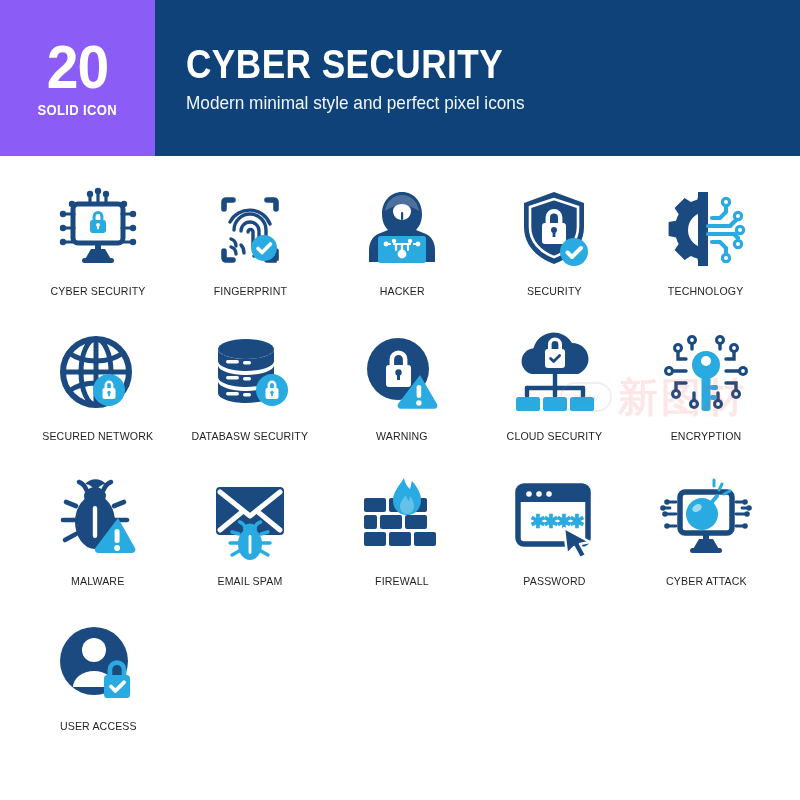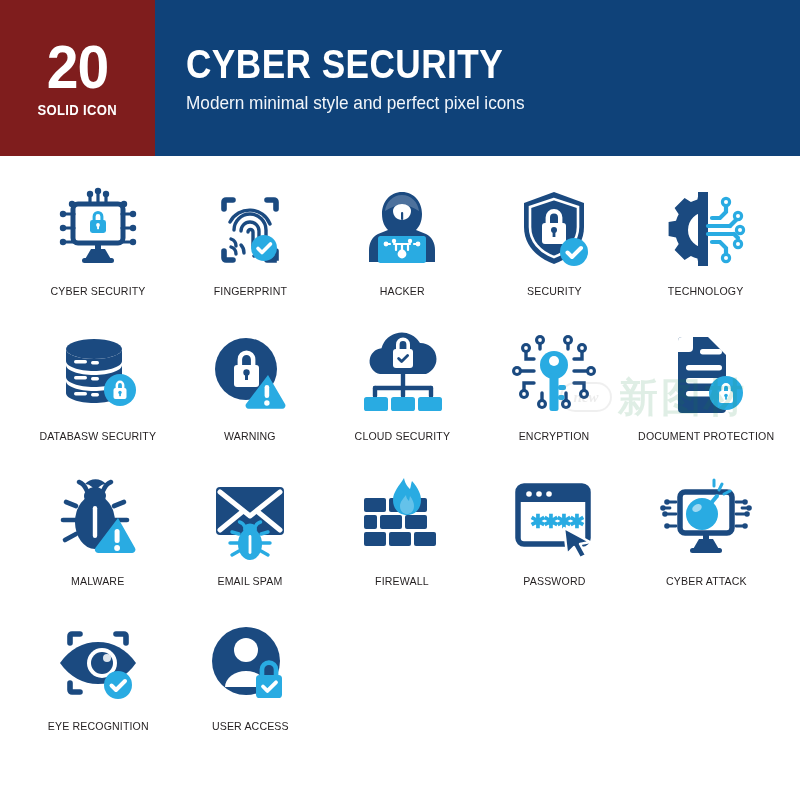--- a/index.html
+++ b/index.html
@@ -7,21 +7,21 @@
     width: 800px; height: 800px;
     background: #ffffff;
     font-family: "Liberation Sans", sans-serif;
     overflow: hidden;
   }
   #page { position: relative; width: 800px; height: 800px; background: #fff; }
 
   
   .header { position: absolute; left: 0; top: 0; width: 800px; height: 156px; display: flex; }
   .badge {
-    width: 155px; height: 156px; background: #7f1d1d;
+    width: 155px; height: 156px; background: #8b5cf6;
     display: flex; flex-direction: column; align-items: center; justify-content: center;
     color: #fff;
   }
   .badge-number {
     font-size: 62px; font-weight: bold; line-height: 0.95;
     letter-spacing: -1px; transform: scaleX(0.92); font-family: "Liberation Sans", sans-serif;
   }
   .badge-sub {
     font-size: 14.5px; font-weight: bold; letter-spacing: 0.4px;
     margin-top: 5px; transform: scaleX(0.9);
@@ -63,21 +63,21 @@
     opacity: 0.13; pointer-events: none; user-select: none;
   }
   .wm-badge {
     width: 52px; height: 30px; border-radius: 15px;
     border: 2.5px solid #8d8d8d; color: #6f6f6f;
     font-size: 15px; font-weight: bold; font-style: italic;
     display: flex; align-items: center; justify-content: center;
     font-family: "Liberation Serif", serif;
   }
   .wm-cjk {
-    font-size: 40px; font-weight: bold; color: #15803d; letter-spacing: 3px;
+    font-size: 40px; font-weight: bold; color: #ef4444; letter-spacing: 3px;
     font-family: "DejaVu Sans", sans-serif; line-height: 1;
   }
 </style>
 </head>
 <body>
 
 <div id="page">
 
   <div class="header">
     <div class="badge">
@@ -222,20 +222,42 @@
               <circle cx="84" cy="34" r="2"></circle>
             <circle cx="86" cy="48" r="2"></circle>
               <circle cx="84" cy="62" r="2"></circle>
               <circle cx="72" cy="76" r="2"></circle>
             </g>
         </svg>
       </div>
       <div class="cell-label">TECHNOLOGY</div>
     </div>
 
+    <div class="cell">
+      <div class="icon-box">
+        <svg viewBox="0 0 104 96">
+          <circle cx="50" cy="45" r="33" fill="none" stroke="#1B4A80" stroke-width="6"></circle>
+          <g fill="none" stroke="#1B4A80" stroke-width="5">
+            <path d="M50 12v66"></path>
+              <path d="M17 45h66"></path>
+            <ellipse cx="50" cy="45" rx="15" ry="33"></ellipse>
+            <path d="M23 26c7 5 17 8 27 8s20-3 27-8"></path>
+            <path d="M23 64c7-5 17-8 27-8s20 3 27 8"></path>
+          </g>
+          <circle cx="63" cy="63" r="16" fill="#29ABE2"></circle>
+          <g fill="#fff">
+            <rect x="56.5" y="61" width="13" height="11" rx="2"></rect>
+            <path d="M58.6 61v-3a4.4 4.4 0 0 1 8.8 0v3h-2.5v-3a1.9 1.9 0 0 0-3.8 0v3z"></path>
+          </g>
+          <circle cx="63" cy="65.5" r="1.7" fill="#29ABE2"></circle>
+            <rect x="62.2" y="66" width="1.7" height="3.2" fill="#29ABE2"></rect>
+        </svg>
+      </div>
+      <div class="cell-label">SECURED NETWORK</div>
+    </div>
 
     <div class="cell">
       <div class="icon-box">
         <svg viewBox="0 0 104 96">
           <g fill="#1B4A80">
             <ellipse cx="48" cy="22" rx="28" ry="10"></ellipse>
             <path d="M20 22v12c0 5.5 12.5 10 28 10s28-4.5 28-10V22c0 5.5-12.5 10-28 10S20 27.5 20 22z"></path>
             <path d="M20 38v12c0 5.5 12.5 10 28 10s28-4.5 28-10V38c0 5.5-12.5 10-28 10S20 43.5 20 38z"></path>
             <path d="M20 54v12c0 5.5 12.5 10 28 10s28-4.5 28-10V54c0 5.5-12.5 10-28 10S20 59.5 20 54z"></path>
           </g>
@@ -343,42 +365,20 @@
             <rect x="47.5" y="46" width="9" height="38" rx="2.5"></rect>
             <rect x="56" y="58" width="8" height="5" rx="2"></rect>
             <rect x="56" y="68" width="6.5" height="5" rx="2"></rect>
           </g>
           <circle cx="52" cy="34" r="5" fill="#fff"></circle>
         </svg>
       </div>
       <div class="cell-label">ENCRYPTION</div>
     </div>
 
-    <div class="cell">
-      <div class="icon-box">
-        <svg viewBox="0 0 104 96">
-          <path d="M28 10h26l18 18v54a4 4 0 0 1-4 4H28a4 4 0 0 1-4-4V14a4 4 0 0 1 4-4z" fill="#1B4A80"></path>
-          <path d="M28 10h11v11a4 4 0 0 1-4 4H24V14a4 4 0 0 1 4-4z" fill="#fff"></path>
-          <g fill="#fff">
-            <rect x="46" y="22" width="22" height="5.5" rx="2.7"></rect>
-            <rect x="32" y="38" width="36" height="5.5" rx="2.7"></rect>
-            <rect x="32" y="51" width="36" height="5.5" rx="2.7"></rect>
-            <rect x="32" y="64" width="28" height="5.5" rx="2.7"></rect>
-          </g>
-          <circle cx="72" cy="66" r="17" fill="#29ABE2"></circle>
-          <g fill="#fff">
-            <rect x="65" y="64" width="14" height="12" rx="2.2"></rect>
-            <path d="M67.3 64v-3.3a4.7 4.7 0 0 1 9.4 0V64H74v-3.3a2 2 0 0 0-4 0V64z"></path>
-          </g>
-          <circle cx="72" cy="68.6" r="1.8" fill="#29ABE2"></circle>
-            <rect x="71.1" y="69.2" width="1.8" height="3.4" fill="#29ABE2"></rect>
-        </svg>
-      </div>
-      <div class="cell-label">DOCUMENT PROTECTION</div>
-    </div>
 
 
     <div class="cell">
       <div class="icon-box">
         <svg viewBox="0 0 104 96">
           <g fill="none" stroke="#1B4A80" stroke-width="4.6" stroke-linecap="round">
             <path d="M41 19c-2-5-5-8-8-9"></path>
               <path d="M57 19c2-5 5-8 8-9"></path>
             <path d="M30 34l-10-4"></path>
               <path d="M30 48H17"></path>
@@ -498,39 +498,20 @@
             <path d="M65 18l3-6"></path>
               <path d="M70 22l6-3"></path>
               <path d="M60 14v-6"></path>
           </g>
           <ellipse cx="43" cy="36" rx="5" ry="3.6" fill="#fff" opacity="0.55" transform="rotate(-30 43 36)"></ellipse>
         </svg>
       </div>
       <div class="cell-label">CYBER ATTACK</div>
     </div>
 
-    <div class="cell">
-      <div class="icon-box">
-        <svg viewBox="0 0 104 96">
-          <g fill="none" stroke="#1B4A80" stroke-width="5.6" stroke-linecap="round">
-            <path d="M24 26v-7a2 2 0 0 1 2-2h8"></path>
-              <path d="M80 26v-7a2 2 0 0 0-2-2h-8"></path>
-            <path d="M24 66v7a2 2 0 0 0 2 2h8"></path>
-              <path d="M80 66v7a2 2 0 0 1-2 2h-8"></path>
-          </g>
-          <path d="M14 46c10-14 23-21 38-21s28 7 38 21c-10 14-23 21-38 21s-28-7-38-21z" fill="#1B4A80"></path>
-          <circle cx="56" cy="46" r="15" fill="#fff"></circle>
-          <circle cx="56" cy="46" r="11" fill="#1B4A80"></circle>
-          <circle cx="61" cy="41" r="4" fill="#fff" opacity="0.85"></circle>
-          <circle cx="72" cy="68" r="14" fill="#29ABE2"></circle>
-          <path d="M65.5 68.5l4.5 4.5 9-9" fill="none" stroke="#fff" stroke-width="4" stroke-linecap="round" stroke-linejoin="round"></path>
-        </svg>
-      </div>
-      <div class="cell-label">EYE RECOGNITION</div>
-    </div>
 
     <div class="cell">
       <div class="icon-box">
         <svg viewBox="0 0 104 96">
           <circle cx="48" cy="44" r="34" fill="#1B4A80"></circle>
           <circle cx="48" cy="33" r="12" fill="#fff"></circle>
           <path d="M27 70a21 16 0 0 1 42 0z" fill="#fff"></path>
           <g fill="#29ABE2">
             <rect x="58" y="58" width="26" height="23" rx="3.6"></rect>
             <path d="M61.6 58v-5.4a9.4 9.4 0 0 1 18.8 0V58h-4.7v-5.4a4.7 4.7 0 0 0-9.4 0V58z"></path>

